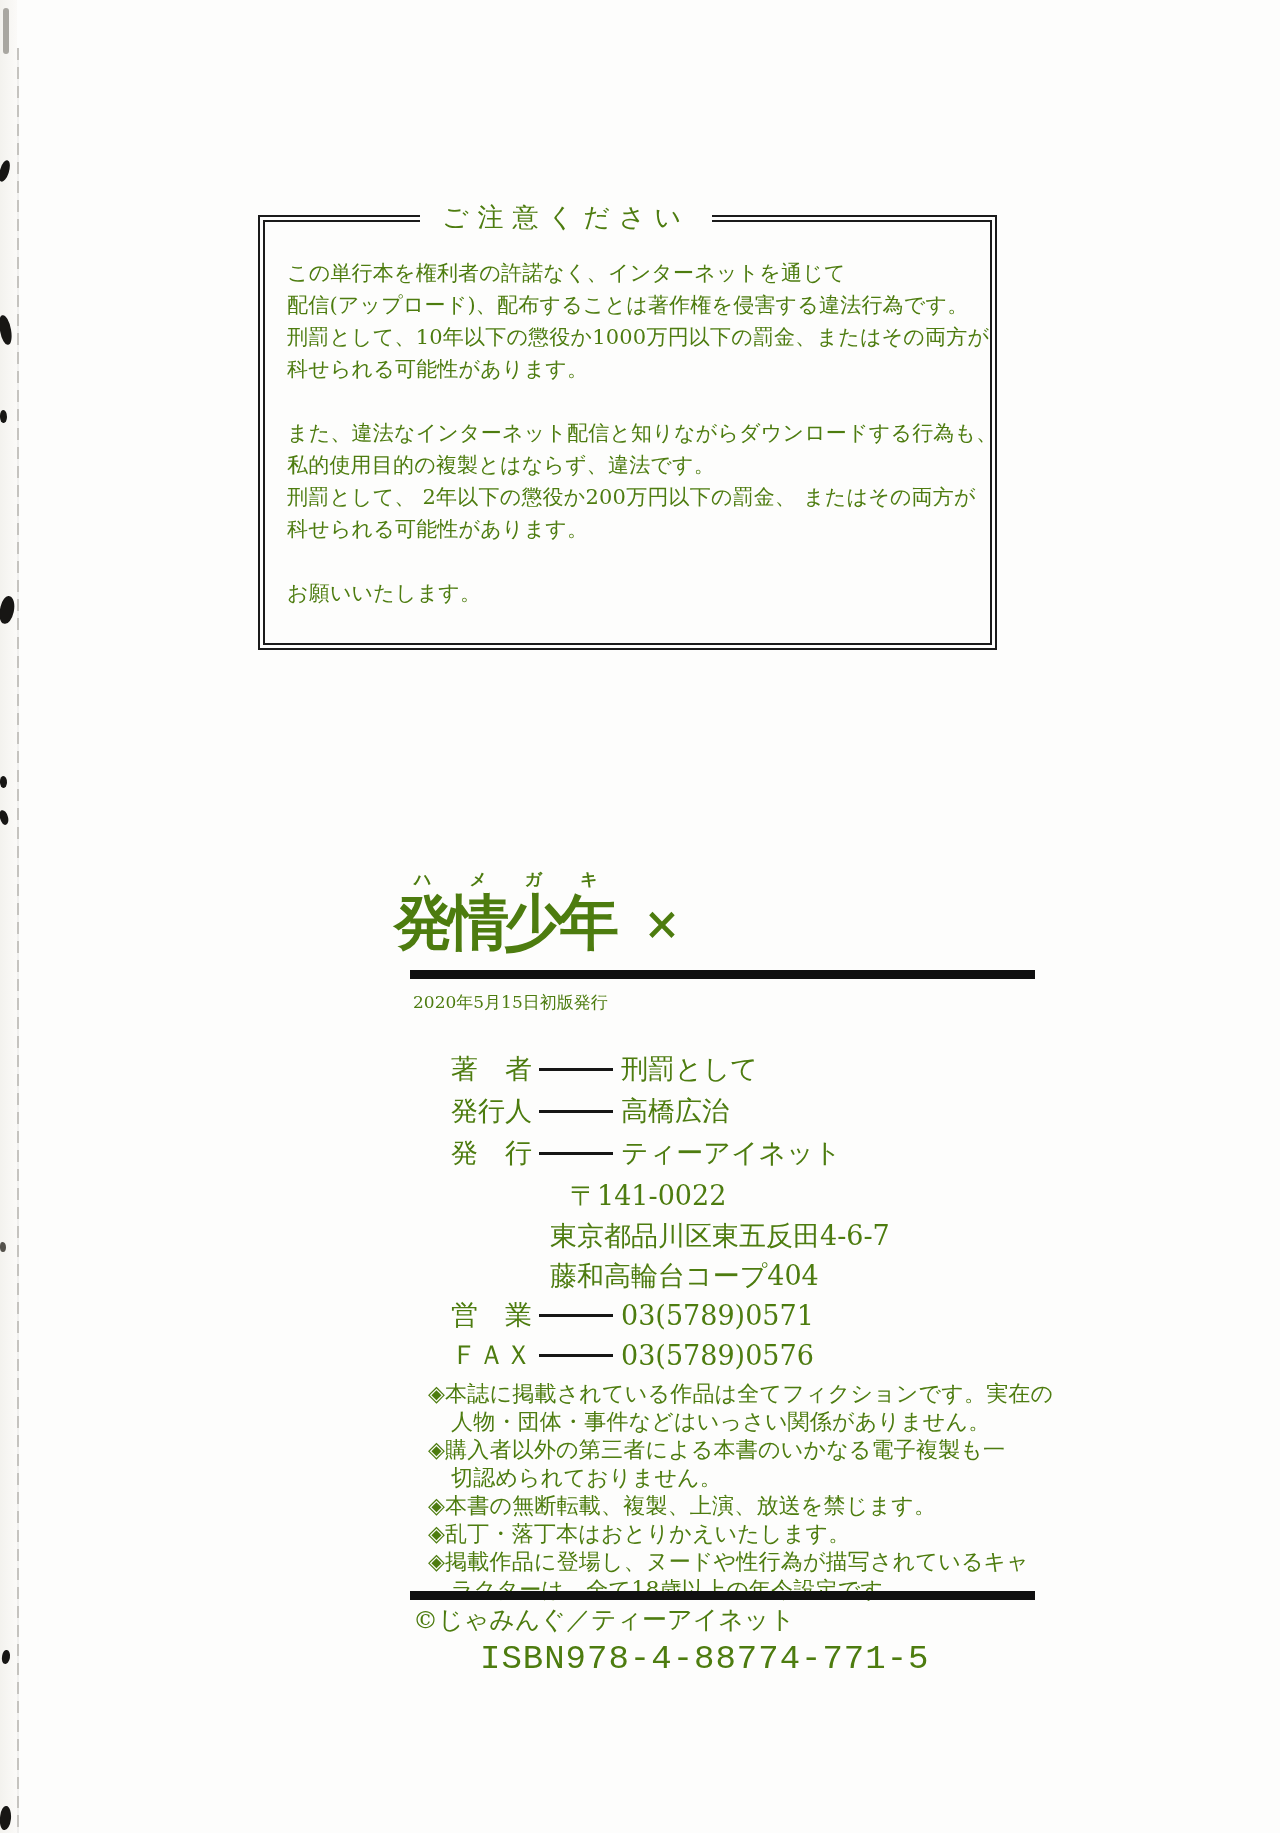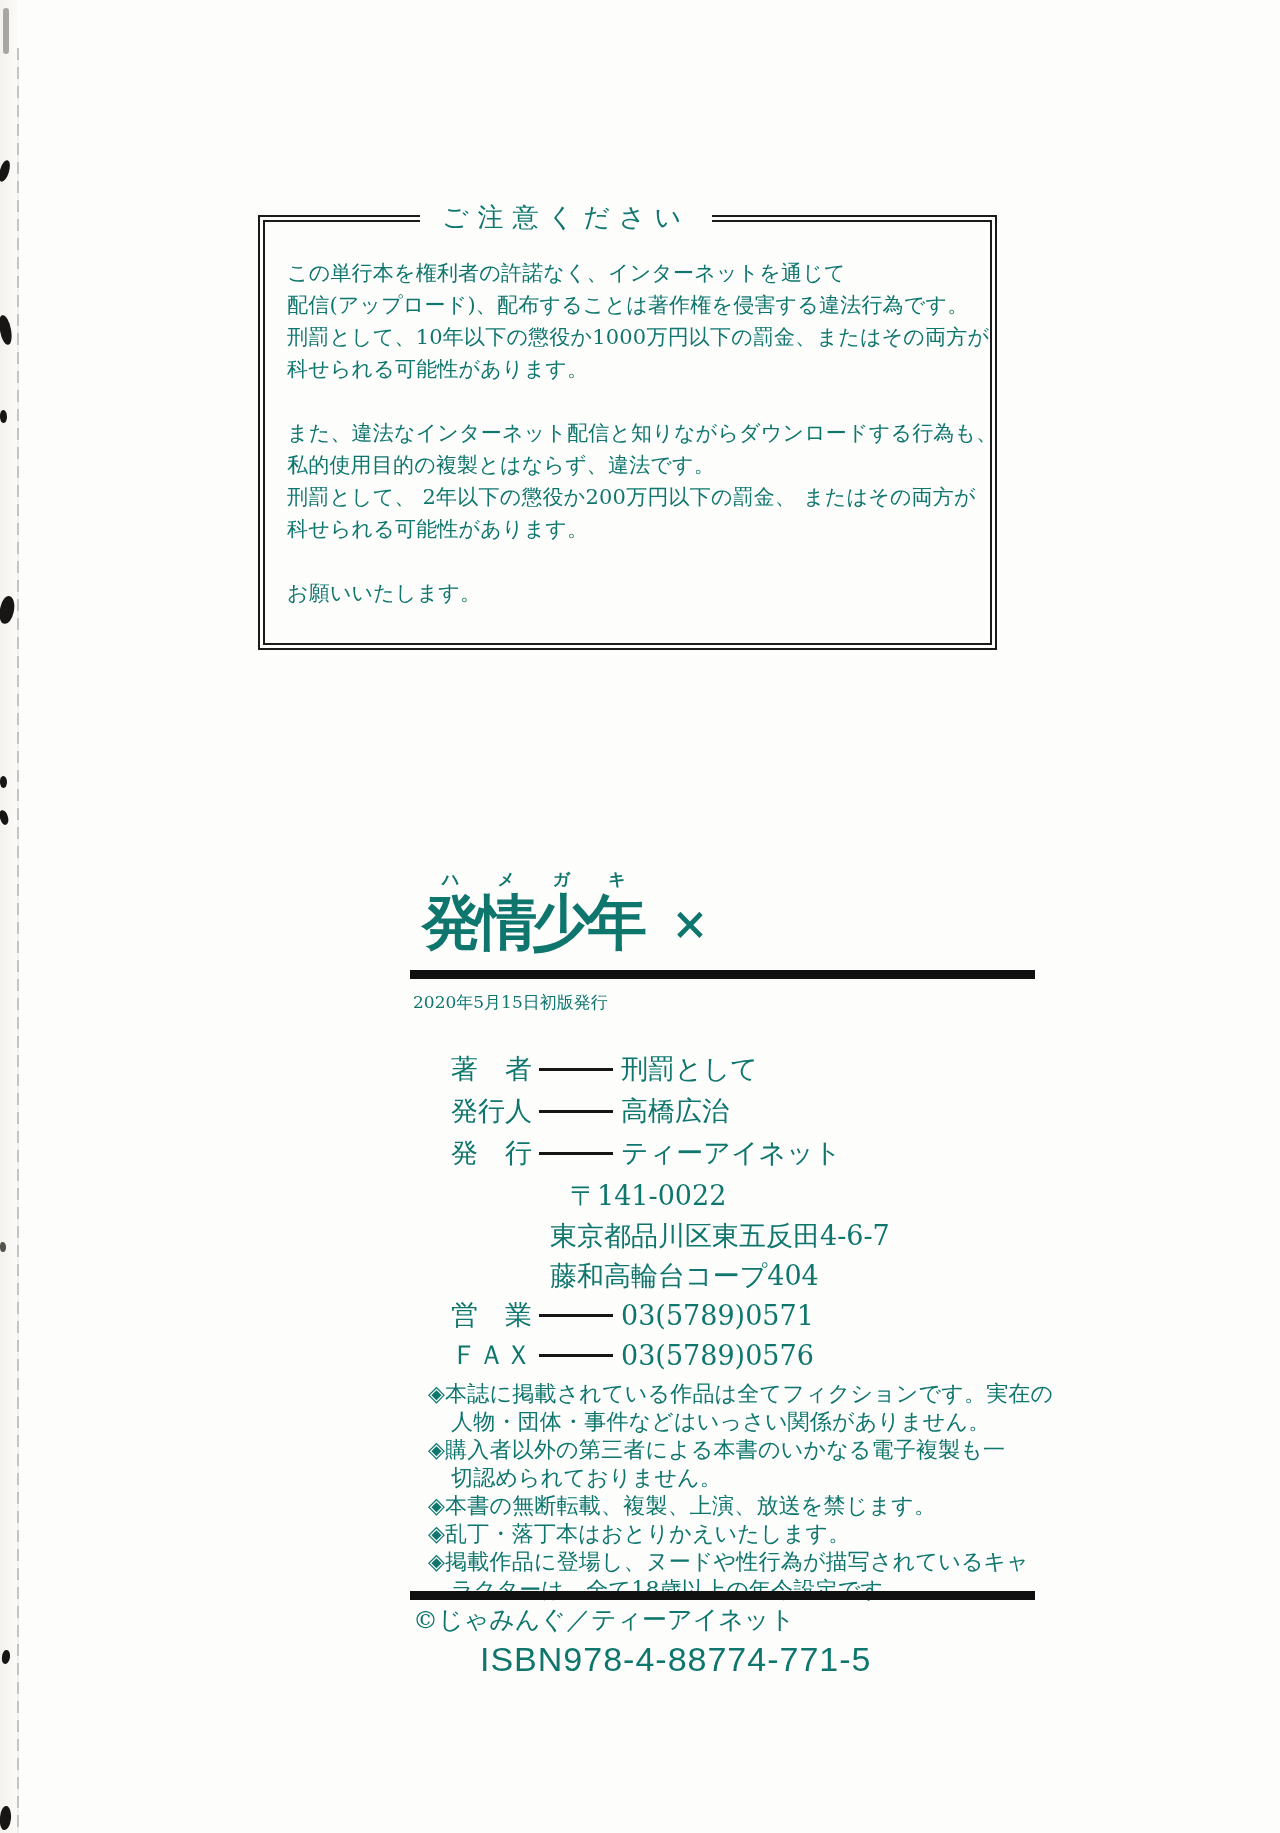--- a/index.html
+++ b/index.html
@@ -1,20 +1,20 @@
 <!DOCTYPE html>
 <html><head>
 <meta charset="utf-8">
 <style>
   html,body{margin:0;padding:0;background:#e8e6e2;}
   #page{
     position:relative;width:1280px;height:1833px;margin:0 auto;
     background:#fdfdfc;overflow:hidden;
     font-family:"DejaVu Serif","Liberation Serif",serif;
-    color:#0f766e;
+    color:#4d7c0f;
   }
   
   .edge-strip{position:absolute;left:0;top:0;width:17px;height:1833px;
     background:linear-gradient(to right,#f3f2ee,#fbfaf8);}
   .edge-line{position:absolute;left:17px;top:48px;width:2px;height:1785px;
     background:repeating-linear-gradient(to bottom,
       rgba(130,126,118,.45) 0 12px, rgba(130,126,118,.10) 12px 19px);}
   .mark{position:absolute;background:#171614;border-radius:45% 55% 50% 50%;}
   .m1{left:3px;top:8px;width:6px;height:46px;background:#a9a7a1;border-radius:3px;}
   .m2{left:0;top:160px;width:9px;height:22px;transform:rotate(18deg);}
@@ -31,21 +31,21 @@
     border:2px solid #1b1b1b;box-sizing:border-box;}
   .notice-box::before{content:"";position:absolute;inset:3px;border:2px solid #1b1b1b;}
   .box-title{position:absolute;top:-16px;left:160px;background:#fdfdfc;
     padding:0 22px;font-size:26px;letter-spacing:9px;white-space:nowrap;
     font-weight:500;line-height:32px;}
   .box-body{position:absolute;left:27px;top:40px;right:10px;}
   .para{margin:0 0 32px 0;}
   .bl{display:block;font-size:21px;line-height:32px;white-space:nowrap;
     letter-spacing:.2px;}
   
-  .book-title{position:absolute;left:422px;top:868px;display:flex;align-items:flex-end;}
+  .book-title{position:absolute;left:394px;top:868px;display:flex;align-items:flex-end;}
   .tg{display:flex;flex-direction:column;}
   .furi{font-size:17px;font-weight:bold;line-height:22px;white-space:nowrap;
     letter-spacing:38px;padding-left:20px;font-family:"DejaVu Sans","Liberation Sans",sans-serif;}
   .furi-r{letter-spacing:30px;padding-left:12px;}
   .kanji{font-size:60px;font-weight:900;line-height:64px;white-space:nowrap;letter-spacing:-5px;}
   .kanji-r{letter-spacing:2px;}
   .tx{font-size:44px;font-weight:900;margin:0 6px 8px 8px;line-height:44px;}
   
   .rule{position:absolute;left:410px;width:625px;height:9px;background:#101010;}
   .rule1{top:970px;}
@@ -60,21 +60,21 @@
   .r4{top:1298px;} .r5{top:1338px;}
   .addr{position:absolute;font-size:27px;line-height:32px;white-space:nowrap;}
   .a1{left:570px;top:1180px;text-align:right;}
   .a2{left:550px;top:1220px;}
   .a3{left:550px;top:1260px;}
   .notices{position:absolute;left:428px;top:1380px;width:650px;}
   .nl{font-size:22px;line-height:28px;white-space:nowrap;letter-spacing:.2px;}
   .nl.cont{padding-left:23px;}
   .copyright{position:absolute;left:413px;top:1603px;font-size:25px;white-space:nowrap;}
   .isbn{position:absolute;left:480px;top:1640px;font-size:34px;letter-spacing:1px;
-    font-family:Liberation Sans, sans-serif;white-space:nowrap;}
+    font-family:Liberation Mono, monospace;white-space:nowrap;}
 </style>
 </head>
 <body>
 
 <div id="page">
 
   <div class="edge-strip"></div>
   <div class="edge-line"></div>
   <div class="mark m1"></div>
   <div class="mark m2"></div>

